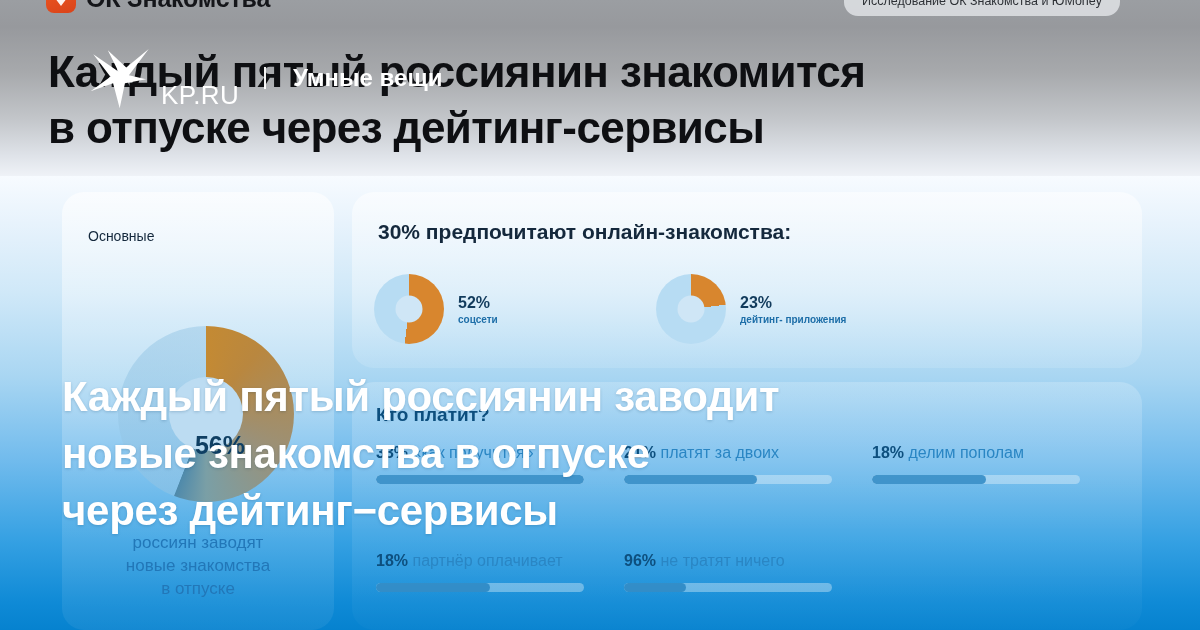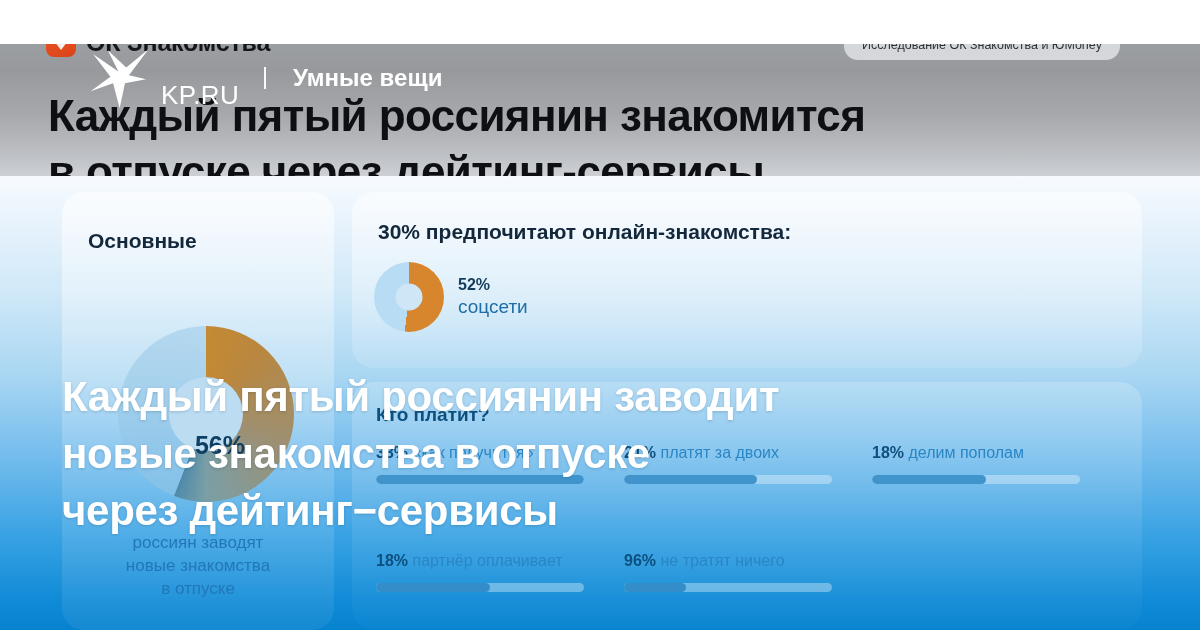--- a/index.html
+++ b/index.html
@@ -28,21 +28,20 @@
     height: 190px;
     background: linear-gradient(180deg,
         #9b9ea2 0%,
         #97999d 14%,
         #a7a9ac 38%,
         #c2c5c9 62%,
         #dfe3e9 82%,
         #f1f4f9 94%,
         #ffffff 100%);
     overflow: hidden;
-    margin-top: 44px;
   }
 
   
   .brand-row {
     position: absolute;
     left: 46px;
     top: -17px;
     display: flex;
     align-items: center;
     gap: 10px;
@@ -126,22 +125,22 @@
     border-radius: 22px;
     background: linear-gradient(180deg,
         rgba(255,255,255,0.62) 0%,
         rgba(255,255,255,0.34) 28%,
         rgba(255,255,255,0.16) 60%,
         rgba(255,255,255,0.06) 100%);
   }
   .card-left-title {
     position: absolute;
     left: 26px; top: 36px;
-    font-size: 21px;
-    font-weight: 700;
+    font-size: 14px;
+    font-weight: 400;
     color: #14283c;
     line-height: 1.26;
     width: 210px;
   }
 
   
   .big-donut {
     position: absolute;
     left: 56px;
     top: 134px;
@@ -208,21 +207,21 @@
   .card-online-title {
     position: absolute;
     left: 26px; top: 28px;
     font-size: 21px;
     font-weight: 700;
     color: #14283c;
   }
   .mini-row {
     position: absolute;
     left: 22px;
-    top: 70px;
+    top: 82px;
     display: flex;
     gap: 58px;
   }
   .mini-item {
     display: flex;
     align-items: center;
     gap: 14px;
     width: 224px;
   }
   .mini-donut {
@@ -242,24 +241,25 @@
     border-radius: 50%;
     background: #cfe6f6;
   }
   .mini-text .mini-pct {
     font-size: 16px;
     font-weight: 700;
     color: #123b5c;
     line-height: 1.25;
   }
   .mini-text .mini-lbl {
-    font-size: 19px;
+    font-size: 10px;
     color: #1d6ea8;
     line-height: 1.3;
     white-space: nowrap;
+    font-weight: bold;
   }
 
   
   .card-pays {
     position: absolute;
     left: 352px;
     top: 206px;
     width: 790px;
     height: 248px;
     border-radius: 22px;
@@ -410,20 +410,30 @@
           <div class="mini-item">
             <div class="mini-donut">
               <div class="mring" style="background: conic-gradient(rgb(216, 134, 46) 0deg, rgb(216, 134, 46) 187.2deg, rgb(183, 220, 243) 187.2deg, rgb(183, 220, 243) 360deg);"></div>
               <div class="mhole"></div>
             </div>
             <div class="mini-text">
               <div class="mini-pct">52%</div>
               <div class="mini-lbl">соцсети</div>
             </div>
           </div>
+          <div class="mini-item">
+            <div class="mini-donut">
+              <div class="mring" style="background: conic-gradient(rgb(216, 134, 46) 0deg, rgb(216, 134, 46) 82.8deg, rgb(183, 220, 243) 82.8deg, rgb(183, 220, 243) 360deg);"></div>
+              <div class="mhole"></div>
+            </div>
+            <div class="mini-text">
+              <div class="mini-pct">23%</div>
+              <div class="mini-lbl">дейтинг- приложения</div>
+            </div>
+          </div>
         </div>
     </div>
 
     <div class="card-pays">
       <div class="card-pays-title">Кто платит?</div>
       <div class="pays-grid" id="pays-grid">
           <div class="pay-item">
             <div class="pay-line"><b>33%</b> «как получится»</div>
             <div class="pay-track">
               <div class="pay-fill" style="width: 100%;"></div>

